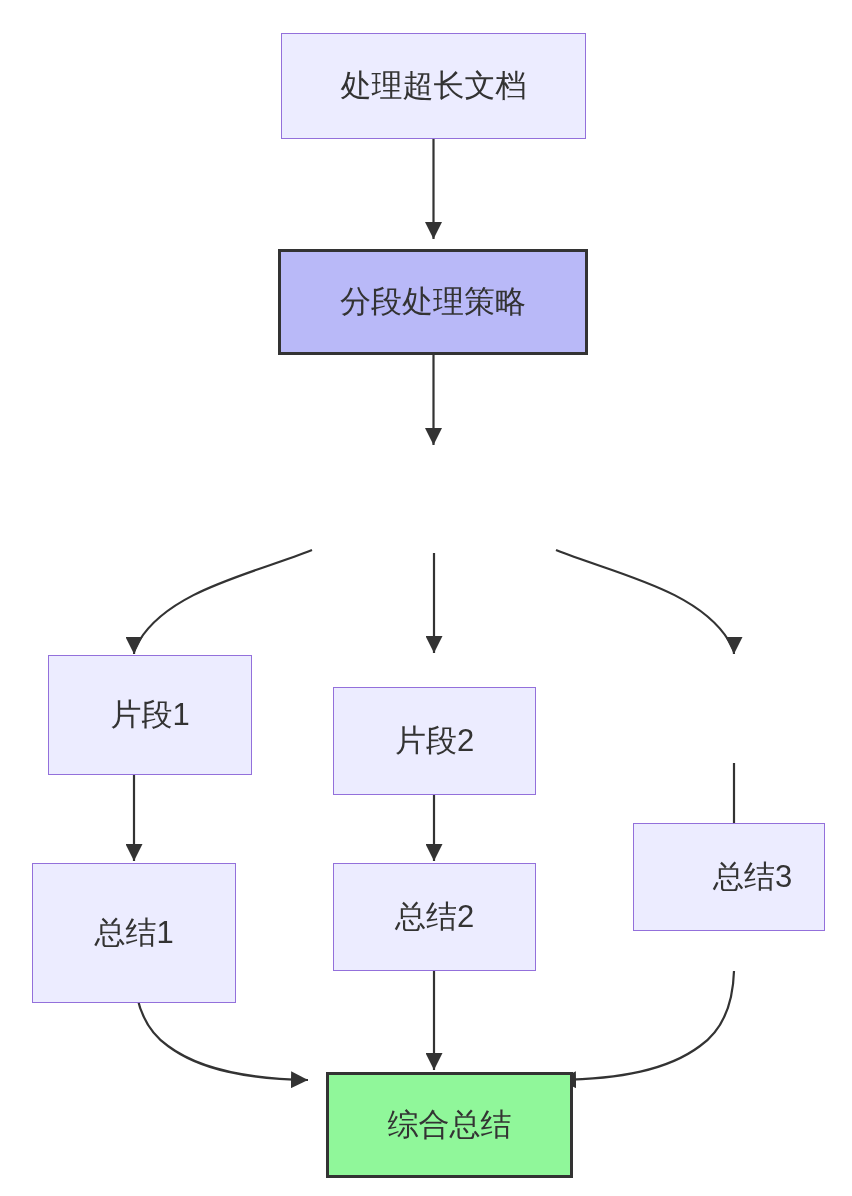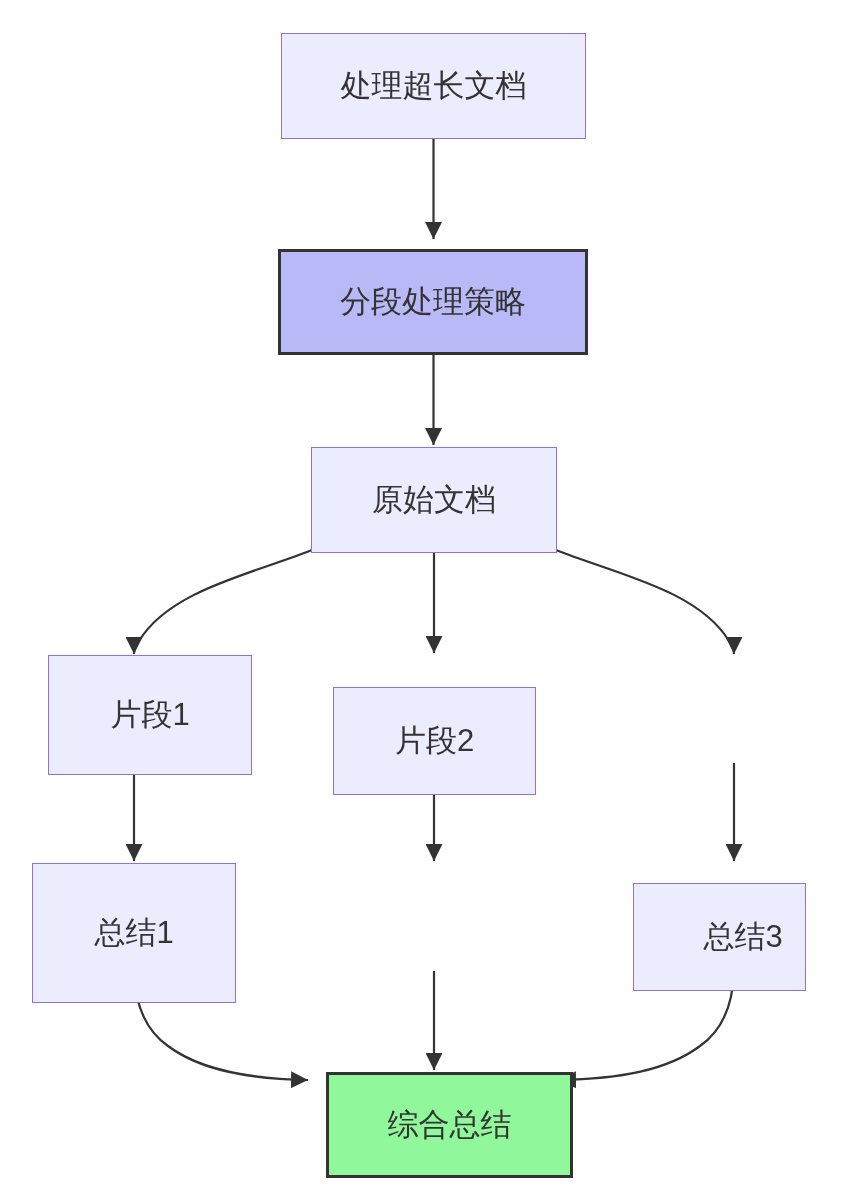--- a/index.html
+++ b/index.html
@@ -55,21 +55,21 @@
   }
   
   .n-A  { left: 281px; top: 33px;   width: 305px; height: 106px; }
   .n-B  { left: 278px; top: 241px;  width: 310px; height: 106px; }
   .n-C  { left: 311px; top: 447px;  width: 246px; height: 106px; }
   .n-D1 { left: 48px;  top: 655px;  width: 204px; height: 120px; }
   .n-D2 { left: 333px; top: 655px;  width: 203px; height: 108px; margin-top: 32px; }
   .n-D3 { left: 633px; top: 655px;  width: 203px; height: 108px; }
   .n-S1 { left: 32px;  top: 863px;  width: 204px; height: 140px; }
   .n-S2 { left: 333px; top: 863px;  width: 203px; height: 108px; }
-  .n-S3 { left: 633px; top: 883px;  width: 173px; height: 108px; padding-left: 47px; }
+  .n-S3 { left: 633px; top: 823px;  width: 192px; height: 108px; padding-left: 47px; }
   .n-F  { left: 326px; top: 1072px; width: 247px; height: 106px; }
 </style>
 </head>
 <body>
 
 <div id="canvas">
 
   <svg id="edge-layer" viewBox="0 0 852 1196" xmlns="http://www.w3.org/2000/svg">
     <defs>
       <marker id="arrow" viewBox="0 0 10 10" refX="10" refY="5" markerWidth="17" markerHeight="17" markerUnits="userSpaceOnUse" orient="auto">
@@ -91,37 +91,37 @@
   </svg>
 
   <div class="node n-A">
     <span>处理超长文档</span>
   </div>
 
   <div class="node emphasis n-B">
     <span>分段处理策略</span>
   </div>
 
-  <div class="node n-C">
-    <span>原始文档</span>
-  </div>
 
   <div class="node n-D1">
     <span>片段1</span>
   </div>
 
   <div class="node n-D2">
     <span>片段2</span>
   </div>
 
 
   <div class="node n-S1">
     <span>总结1</span>
   </div>
 
+  <div class="node n-S2">
+    <span>总结2</span>
+  </div>
 
   <div class="node n-S3">
     <span>总结3</span>
   </div>
 
   <div class="node success n-F">
     <span>综合总结</span>
   </div>
 
 </div>

